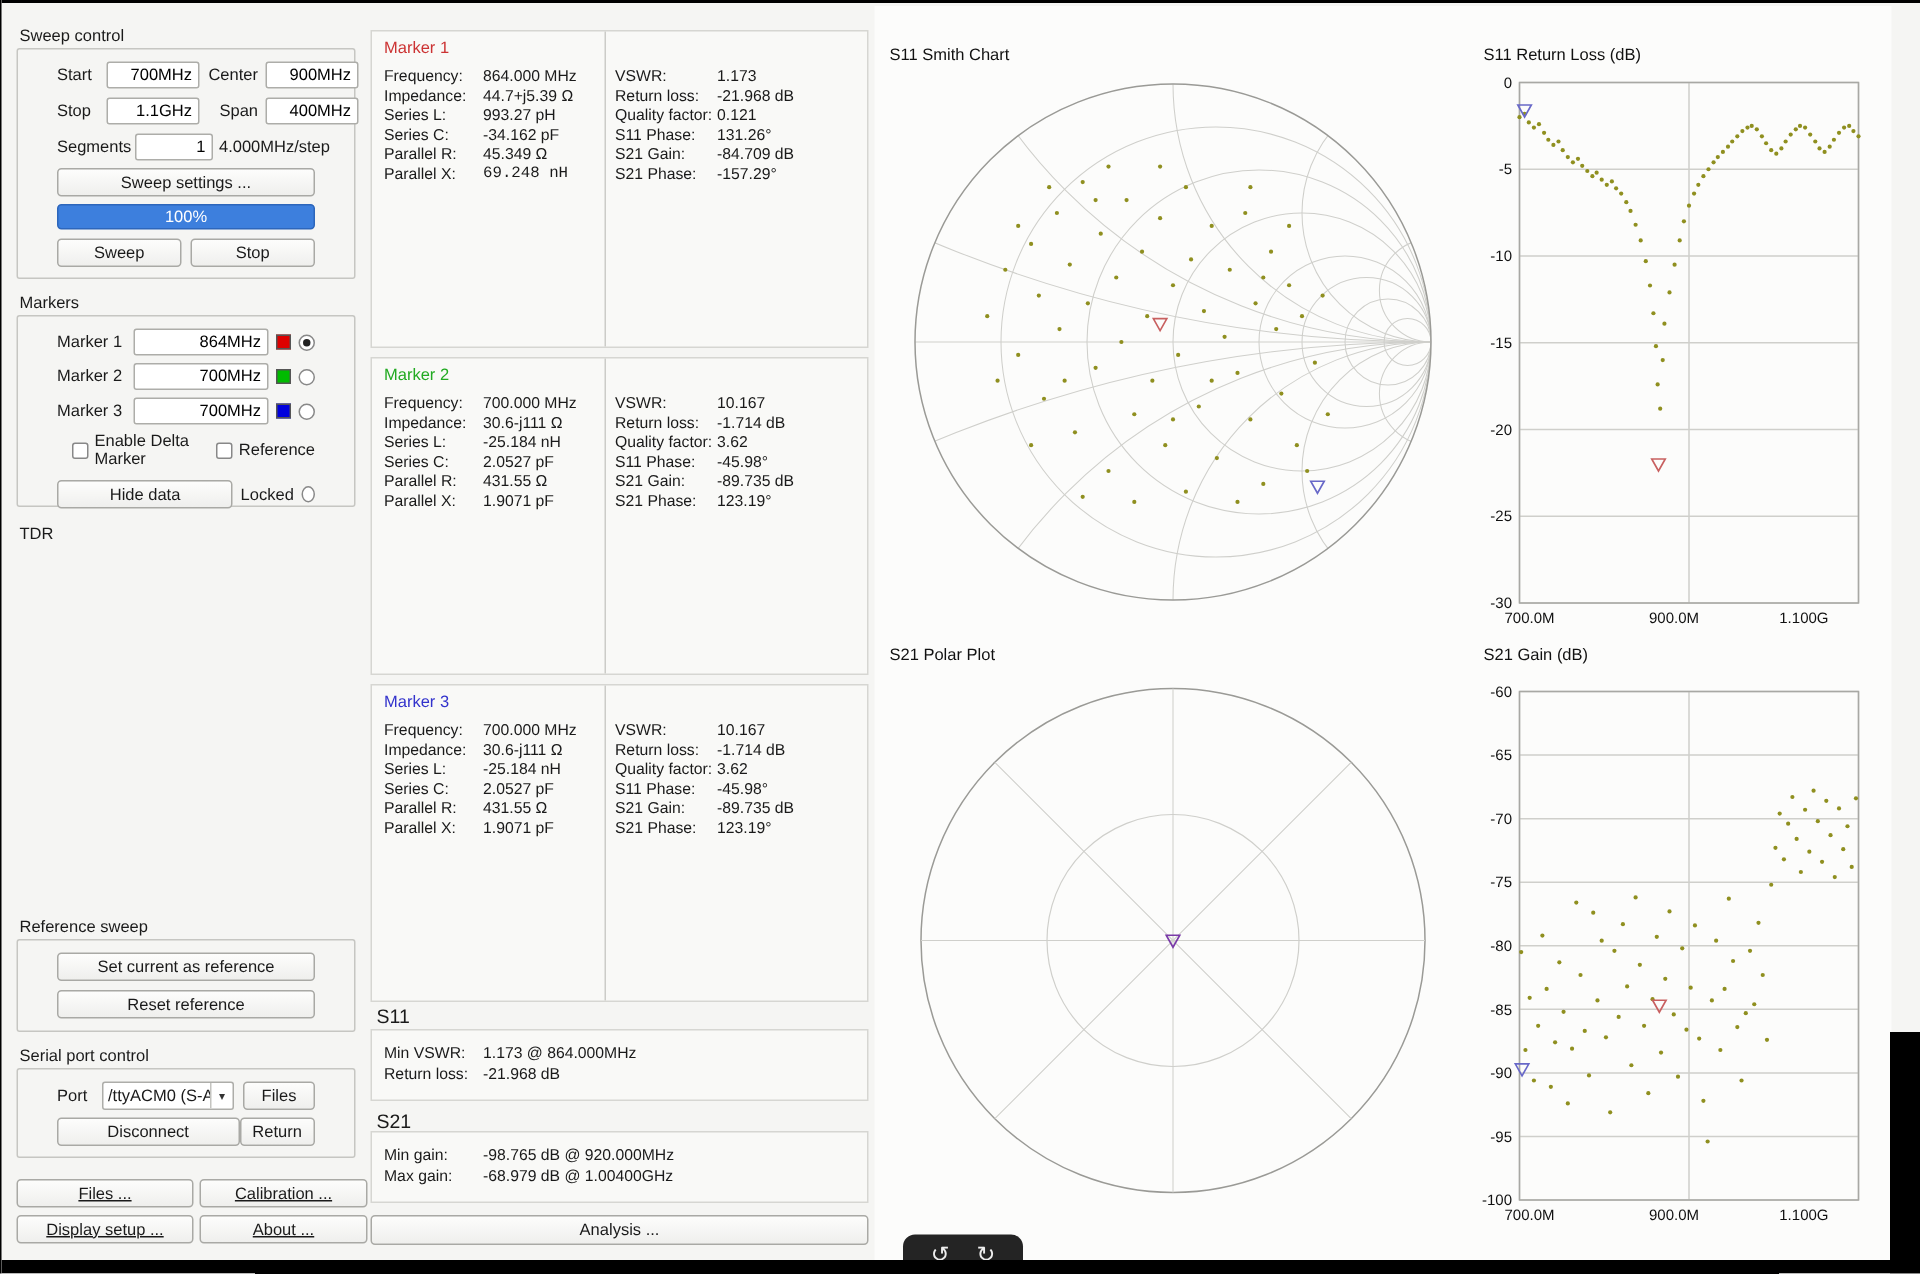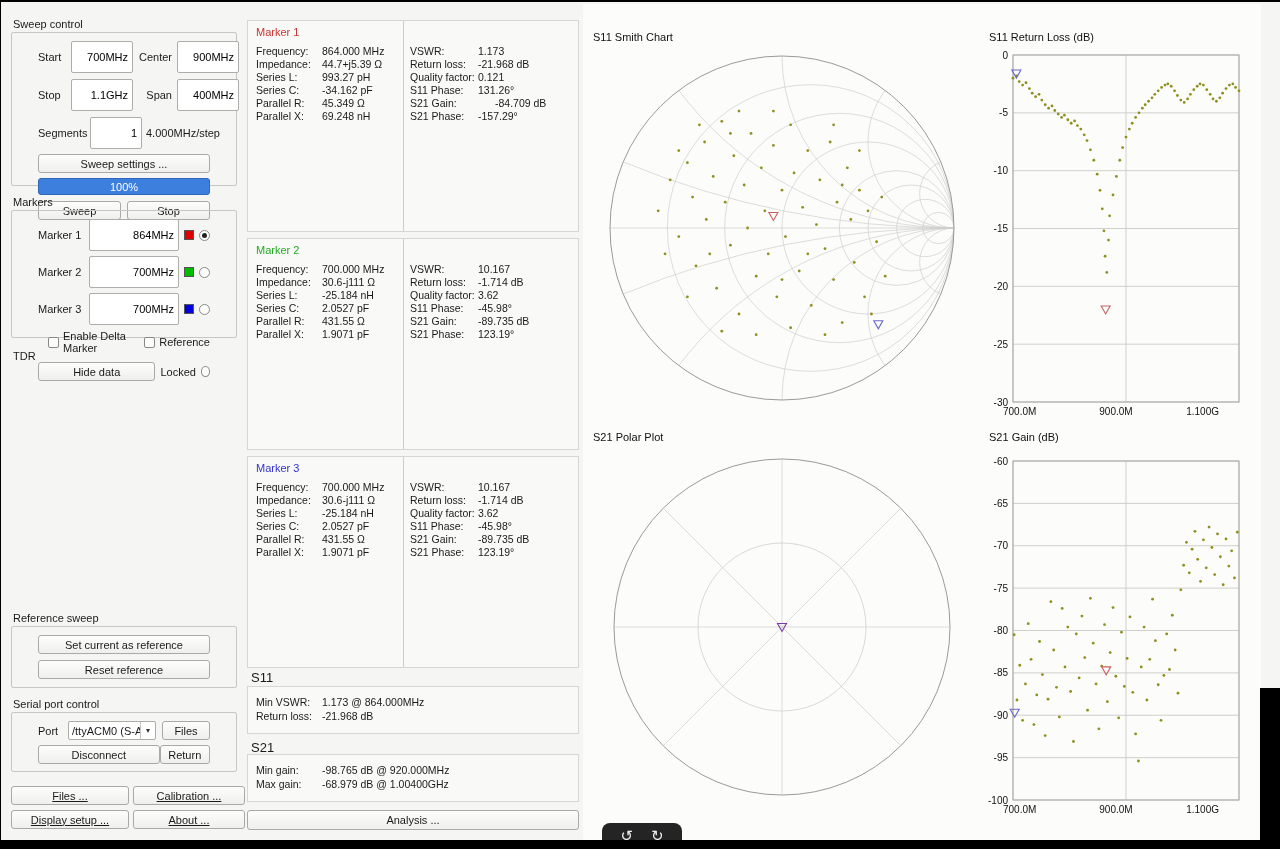--- a/index.html
+++ b/index.html
@@ -14,21 +14,21 @@
   svg text { font-family:"Liberation Sans","DejaVu Sans",sans-serif; }
 
   
   .group { position:absolute; width:226px; }
   .group-title { font-size:11px; height:14px; padding-left:2px; color:#1a1a1a; }
   .group-body { position:relative; border:1px solid #c6c6c2; border-radius:2px; padding:8px 26px; }
 
   .lbl { font-size:11px; white-space:nowrap; }
   .input {
     background:#fff; border:1px solid #adada9; border-radius:2px;
-    font-size:11px; height:32px; text-align:right; padding:0 4px;
+    font-size:11px; height:18px; text-align:right; padding:0 4px;
     font-family:inherit; width:100%;
   }
   .btn {
     display:flex; align-items:center; justify-content:center;
     background:linear-gradient(#fdfdfc,#efefed);
     border:1px solid #a9a9a5; border-radius:3px;
     font-size:11px; height:19px; cursor:default; white-space:nowrap;
   }
   .wfull { width:100%; }
 
@@ -194,31 +194,31 @@
       <div class="mb-cell" style="left: 74px; top: 24px;">864.000 MHz</div>
       <div class="mb-cell" style="left: 8px; top: 37px;">Impedance:</div>
       <div class="mb-cell" style="left: 74px; top: 37px;">44.7+j5.39 Ω</div>
       <div class="mb-cell" style="left: 8px; top: 50px;">Series L:</div>
       <div class="mb-cell" style="left: 74px; top: 50px;">993.27 pH</div>
       <div class="mb-cell" style="left: 8px; top: 63px;">Series C:</div>
       <div class="mb-cell" style="left: 74px; top: 63px;">-34.162 pF</div>
       <div class="mb-cell" style="left: 8px; top: 76px;">Parallel R:</div>
       <div class="mb-cell" style="left: 74px; top: 76px;">45.349 Ω</div>
       <div class="mb-cell" style="left: 8px; top: 89px;">Parallel X:</div>
-      <div class="mb-cell" style="left: 74px; top: 89px;">69.248 nH</div>
+      <div class="mb-cell" style="left: 74px; top: 89px; font-family: Liberation Mono, monospace;">69.248 nH</div>
       <div class="mb-cell" style="left: 162px; top: 24px;">VSWR:</div>
       <div class="mb-cell" style="left: 230px; top: 24px;">1.173</div>
       <div class="mb-cell" style="left: 162px; top: 37px;">Return loss:</div>
       <div class="mb-cell" style="left: 230px; top: 37px;">-21.968 dB</div>
       <div class="mb-cell" style="left: 162px; top: 50px;">Quality factor:</div>
       <div class="mb-cell" style="left: 230px; top: 50px;">0.121</div>
       <div class="mb-cell" style="left: 162px; top: 63px;">S11 Phase:</div>
       <div class="mb-cell" style="left: 230px; top: 63px;">131.26°</div>
       <div class="mb-cell" style="left: 162px; top: 76px;">S21 Gain:</div>
-      <div class="mb-cell" style="left: 247px; top: 76px;">-84.709 dB</div>
+      <div class="mb-cell" style="left: 230px; top: 76px;">-84.709 dB</div>
       <div class="mb-cell" style="left: 162px; top: 89px;">S21 Phase:</div>
       <div class="mb-cell" style="left: 230px; top: 89px;">-157.29°</div>
     </div>
     <div class="marker-box" style="top: 238px;">
       <div class="mb-title" style="color: rgb(34, 170, 34);">Marker 2</div>
       <div class="mb-divider"></div>
       <div class="mb-cell" style="left: 8px; top: 24px;">Frequency:</div>
       <div class="mb-cell" style="left: 74px; top: 24px;">700.000 MHz</div>
       <div class="mb-cell" style="left: 8px; top: 37px;">Impedance:</div>
       <div class="mb-cell" style="left: 74px; top: 37px;">30.6-j111 Ω</div>

